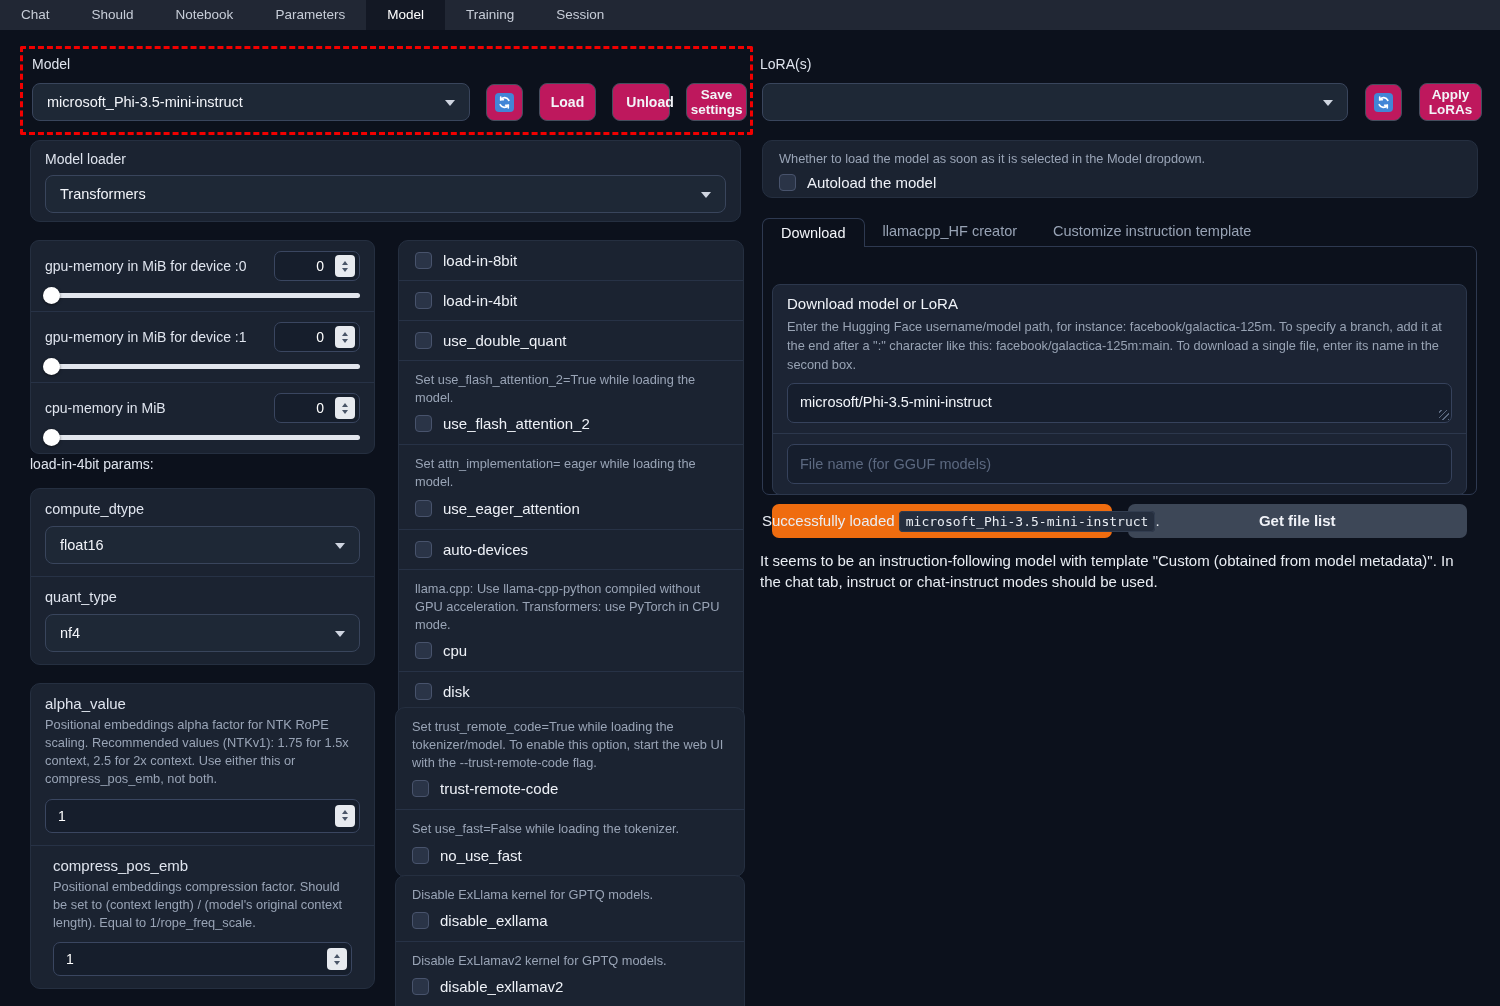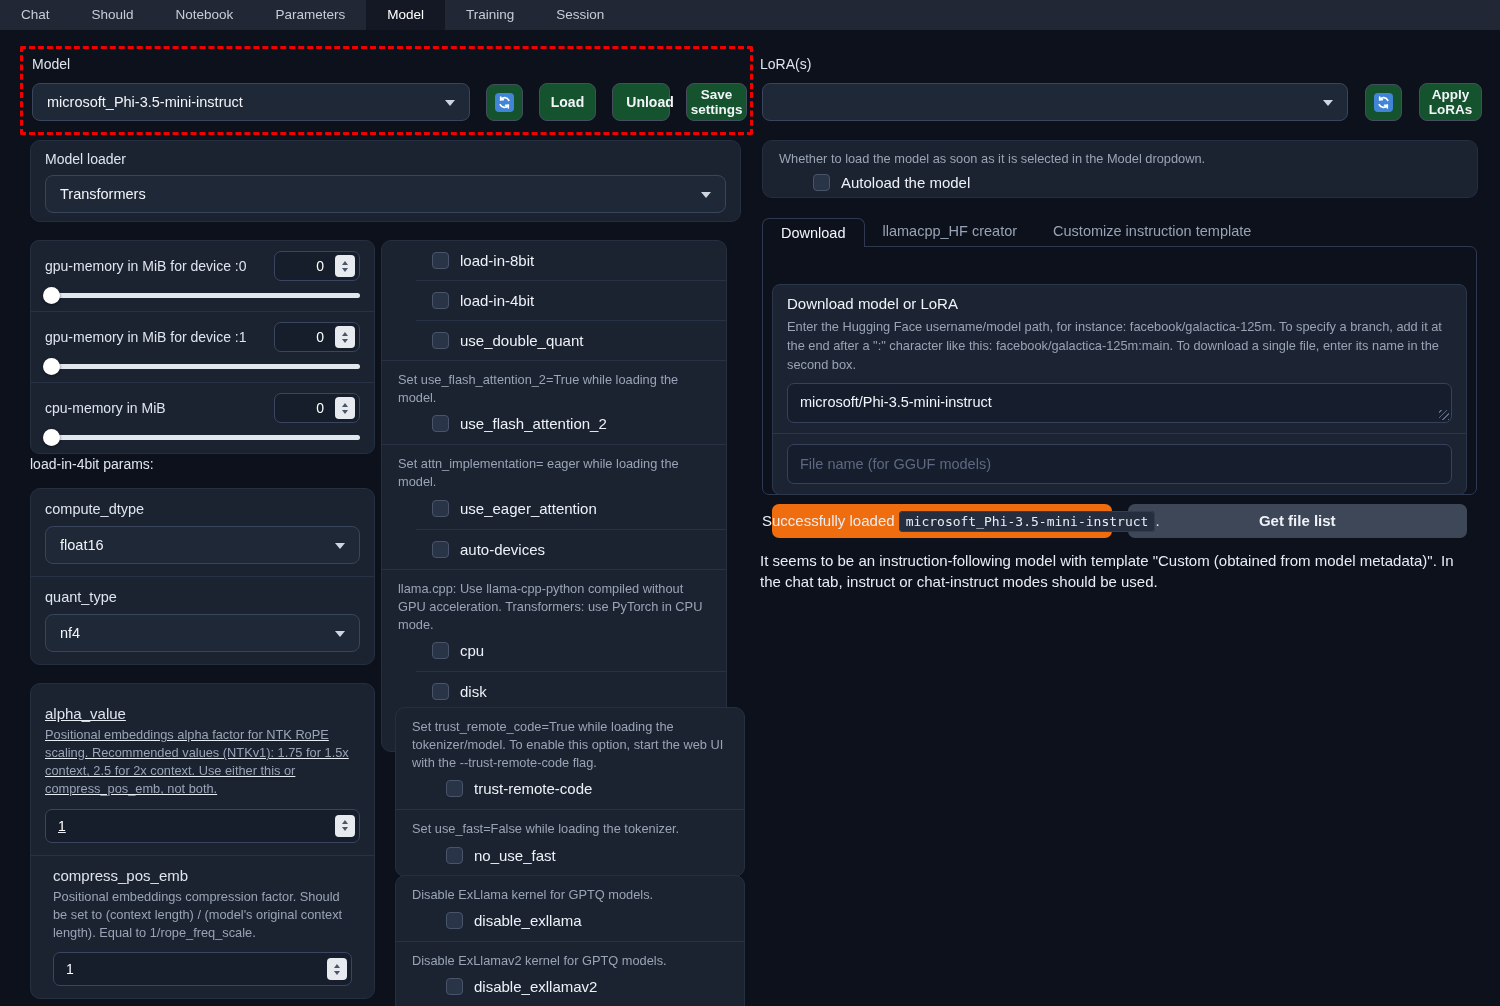--- a/index.html
+++ b/index.html
@@ -15,31 +15,31 @@
   .nav-tab { padding:0 21px; line-height:30px; font-size:13.5px; color:#c7cdd8; cursor:pointer; }
   .nav-tab.active { background:#131824; color:#ffffff; }
 
   
   .label { font-size:14px; color:#dfe4ee; }
   .dropdown { position:relative; background:#1e2836; border:1px solid #39455c; border-radius:8px;
               height:38px; display:flex; align-items:center; padding:0 34px 0 14px;
               font-size:14.5px; color:#f2f4f9; cursor:pointer; }
   .caret { position:absolute; right:14px; top:50%; margin-top:-2px; width:0; height:0;
            border-left:5px solid transparent; border-right:5px solid transparent; border-top:6px solid #cfd5e0; }
-  .btn { background:#14532d; border:1px solid #454e5e; border-radius:8px; color:#f2f4f8;
+  .btn { background:#be185d; border:1px solid #454e5e; border-radius:8px; color:#f2f4f8;
          font-weight:700; font-size:14px; height:38px; display:flex; align-items:center;
          justify-content:center; cursor:pointer; }
   .btn.small2 { font-size:13.5px; line-height:1.12; text-align:center; padding:1px 6px; }
   .iconbtn { width:37px; height:37px; align-self:center; }
   .refresh-glyph { width:19px; height:19px; background:#4285d6; border-radius:4px;
                    display:flex; align-items:center; justify-content:center; }
   .panel { position:absolute; background:#1b2331; border:1px solid #252f40; border-radius:10px; }
   .sep { border-top:1px solid #273246; }
   .info { font-size:12.8px; line-height:1.42; color:#99a4b6; }
-  .checkrow { display:flex; align-items:flex-end;margin-left:34px; }
+  .checkrow { display:flex; align-items:flex-end; }
   .checkbox { width:17px; height:17px; border-radius:4px; background:#2a3447; border:1px solid #48536c;
               flex:0 0 17px; display:flex; align-items:center; justify-content:center; cursor:pointer; }
   .checkbox.checked { background:#2b63e0; border-color:#2b63e0; }
   .checkbox svg { display:none; }
   .checkbox.checked svg { display:block; }
   .checklabel { margin-left:11px; font-size:15px; color:#eef1f7; }
   .numinput { position:relative; background:#161e2c; border:1px solid #3a4660; border-radius:7px; color:#fff; }
   .spinner { position:absolute; right:4px; top:50%; transform:translateY(-50%); width:20px; height:22px;
              background:#e7eaef; border-radius:4px; display:flex; flex-direction:column;
              align-items:center; justify-content:center; gap:3px; cursor:pointer; }
@@ -219,21 +219,21 @@
   <div class="sep" style="padding:12px 14px;">
     <div class="label" style="font-size:14.5px;">quant_type</div>
     <div class="dropdown" style="margin-top:9px;">
       <span>nf4</span>
       <span class="caret"></span>
     </div>
   </div>
 </div>
 
 <div class="panel" style="left:30px;top:683px;width:345px;">
-  <div style="padding:21px 14px 12px;text-decoration:underline;">
+  <div style="padding:11px 14px 12px;">
     <div class="label" style="font-size:15px;">alpha_value</div>
     <div class="info" style="margin-top:4px;">Positional embeddings alpha factor for NTK RoPE scaling. Recommended values (NTKv1): 1.75 for 1.5x context, 2.5 for 2x context. Use either this or compress_pos_emb, not both.</div>
     <div class="numinput" style="margin-top:10px;height:34px;display:flex;align-items:center;padding-left:12px;">
       <span style="font-size:14px;">1</span>
       <span class="spinner">
           <span class="spin-up"></span>
           <span class="spin-dn"></span>
         </span>
     </div>
   </div>
@@ -243,21 +243,21 @@
     <div class="numinput" style="margin-top:10px;height:34px;display:flex;align-items:center;padding-left:12px;">
       <span style="font-size:14px;">1</span>
       <span class="spinner">
           <span class="spin-up"></span>
           <span class="spin-dn"></span>
         </span>
     </div>
   </div>
 </div>
 
-<div class="panel" style="left:381px;top:240px;width:346px;">
+<div class="panel" style="left:398px;top:240px;width:346px;">
   <div class="simple-row checkrow">
     <span class="checkbox"></span>
     <span class="checklabel">load-in-8bit</span>
   </div>
   <div class="sep simple-row checkrow">
     <span class="checkbox"></span>
     <span class="checklabel">load-in-4bit</span>
   </div>
   <div class="sep simple-row checkrow">
     <span class="checkbox"></span>

